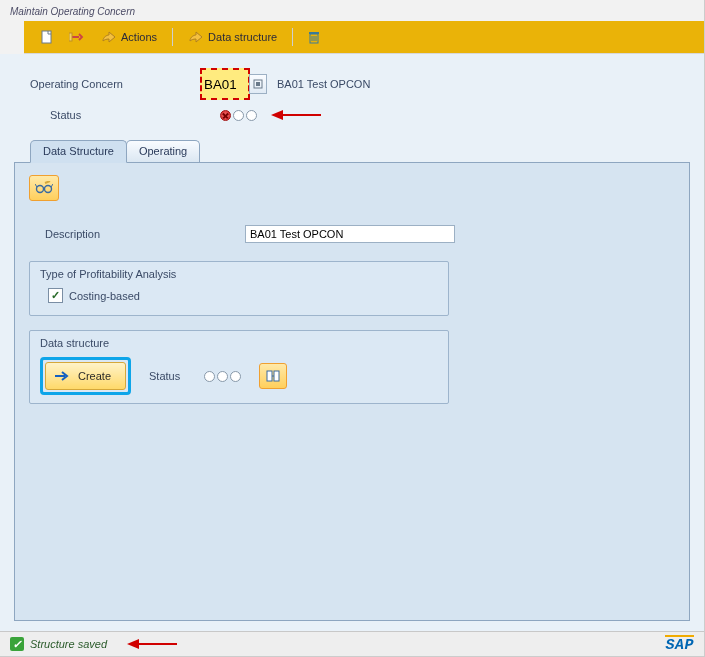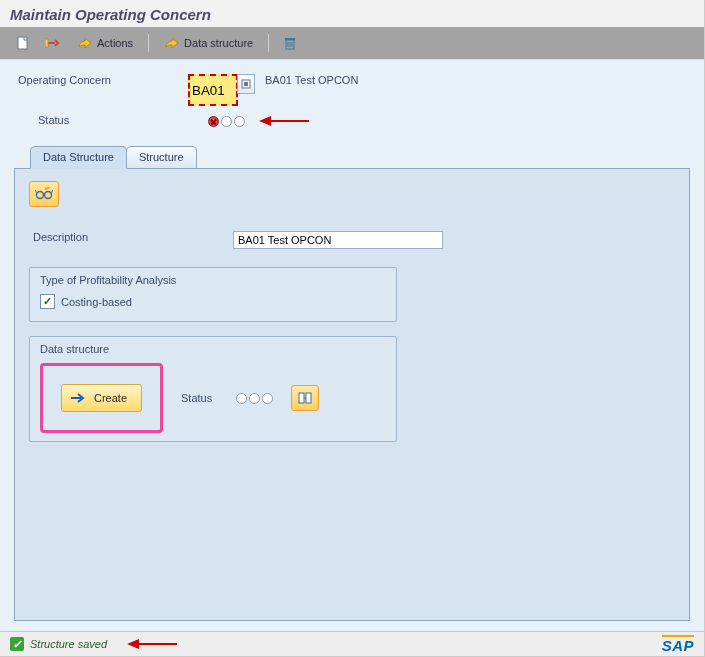--- a/index.html
+++ b/index.html
@@ -16,30 +16,31 @@
     display: flex; flex-direction: column;
     border-right: 1px solid #ccc;
     border-bottom: 1px solid #ccc;
   }
   .title-bar {
     background: #f2f2f2;
     padding: 6px 10px 4px 10px;
   }
   .title-bar h1 {
     margin: 0;
-    font-size: 15px;
-    font-weight: bold;
+    font-size: 10px;
+    font-weight: normal;
     font-style: italic;
     color: #4c4c66;
   }
   .toolbar {
-    background: #a3a3a3;
+    background: #eab308;
     padding: 4px 10px;
     display: flex; align-items: center; gap: 4px;
     border-bottom: 1px solid #d8d8d8;
+    margin-left: 24px;
   }
   .tbtn {
     display: inline-flex; align-items: center; justify-content: center;
     height: 22px; min-width: 22px;
     border: 1px solid transparent;
     border-radius: 3px;
     background: transparent;
     cursor: pointer;
     padding: 0 4px;
   }
@@ -54,21 +55,21 @@
   .sep { width: 1px; height: 18px; background: #cfcfcf; margin: 0 4px; }
 
   .content {
     flex: 1;
     background: #e9f1f8;
     padding: 10px 14px;
     display: flex; flex-direction: column;
     position: relative;
   }
 
-  .field-row { display: flex; margin: 4px 4px; }
+  .field-row { display: flex; align-items: center; margin: 4px 16px; }
   .field-label { width: 170px; color: #3a4a66; }
   .field-label.sub { padding-left: 20px; }
   .input-like {
     font: inherit;
     background: #fff;
     border: 1px solid #9cb0c4;
     height: 18px; line-height: 18px;
     padding: 0 4px;
     box-sizing: border-box;
   }
@@ -161,50 +162,50 @@
     background: linear-gradient(#ffe9a8,#ffcf5c);
     display: flex; align-items: center; justify-content: center;
     cursor: pointer;
   }
 
   .groupbox {
     border: 1px solid #9db4cc;
     background: #dbe8f4;
     border-radius: 2px;
     padding: 8px 10px;
-    width: 368px;
+    width: 420px;
     box-sizing: border-box;
   }
   .groupbox .gb-title {
     color: #3a4a66;
     margin: -2px 0 8px 0;
   }
-  .chk-row { display: flex; align-items: center; gap: 6px; margin: 4px 0; color:#3a4a66; }
+  .chk-row { display: flex; align-items: center; gap: 6px; margin: 4px 8px; color:#3a4a66; }
   .chk {
     width: 13px; height: 13px;
     border: 1px solid #7a8ea4; background: #fff;
     display: inline-flex; align-items: center; justify-content: center;
     font-size: 11px; line-height: 1;
   }
   .chk.checked::after { content: '✓'; color: #2a6b2a; font-weight: bold; }
 
   .ds-row { display: flex; align-items: center; gap: 18px; }
   .create-btn {
     display: inline-flex; align-items: center; gap: 8px;
     height: 26px; padding: 0 14px 0 8px;
     border: 1px solid #d6a83a;
     background: linear-gradient(#fff3c8,#ffd96a);
     border-radius: 3px;
     cursor: pointer;
     color: #2a2a2a;
   }
   .create-hl {
-    border: 3px solid #ec4899;
+    border: 3px solid #0ea5e9;
     border-radius: 4px;
-    padding: 18px;
+    padding: 2px;
     display: inline-flex;
   }
   .status-label { color: #3a4a66; margin-right: 6px; }
   .icon-btn {
     width: 26px; height: 24px;
     border: 1px solid #f0a030;
     border-radius: 3px;
     background: linear-gradient(#ffe9a8,#ffcf5c);
     display: inline-flex; align-items: center; justify-content: center;
     cursor: pointer;
@@ -226,20 +227,21 @@
     background: #3aa33a;
     display: inline-flex; align-items: center; justify-content: center;
     color: #fff; font-size: 11px; font-weight: bold;
     border-radius: 2px;
   }
   .sap-logo {
     font-weight: bold; font-style: italic;
     color: #0066b3; letter-spacing: 0.5px;
     font-size: 15px;
     border-top: 2px solid #f0ab00;
+    font-family: Liberation Mono, monospace;
   }
   .desc-input { width: 210px; }
 </style>
 </head>
 <body>
 
 <div class="app">
 
   <div class="title-bar">
     <h1>Maintain Operating Concern</h1>
@@ -307,21 +309,21 @@
       <span class="arrow-anno">
         <svg viewBox="0 0 50 14">
             <line x1="50" y1="7" x2="10" y2="7" stroke="#d00000" stroke-width="2"></line>
             <polygon points="0,7 12,2 12,12" fill="#d00000"></polygon>
           </svg>
       </span>
     </div>
 
     <div class="tabstrip">
       <div class="tab active"><span>Data Structure</span></div>
-      <div class="tab"><span>Structure</span></div>
+      <div class="tab"><span>Operating</span></div>
     </div>
 
     <div class="tab-pane">
 
       <div>
         <span class="glasses-btn">
           <svg width="18" height="14" viewBox="0 0 18 14">
               <circle cx="5" cy="8" r="3.5" fill="none" stroke="#3a6aa0" stroke-width="1.4"></circle>
               <circle cx="13" cy="8" r="3.5" fill="none" stroke="#3a6aa0" stroke-width="1.4"></circle>
               <path d="M8.5 8 Q9 6.5 9.5 8" fill="none" stroke="#3a6aa0"></path>

